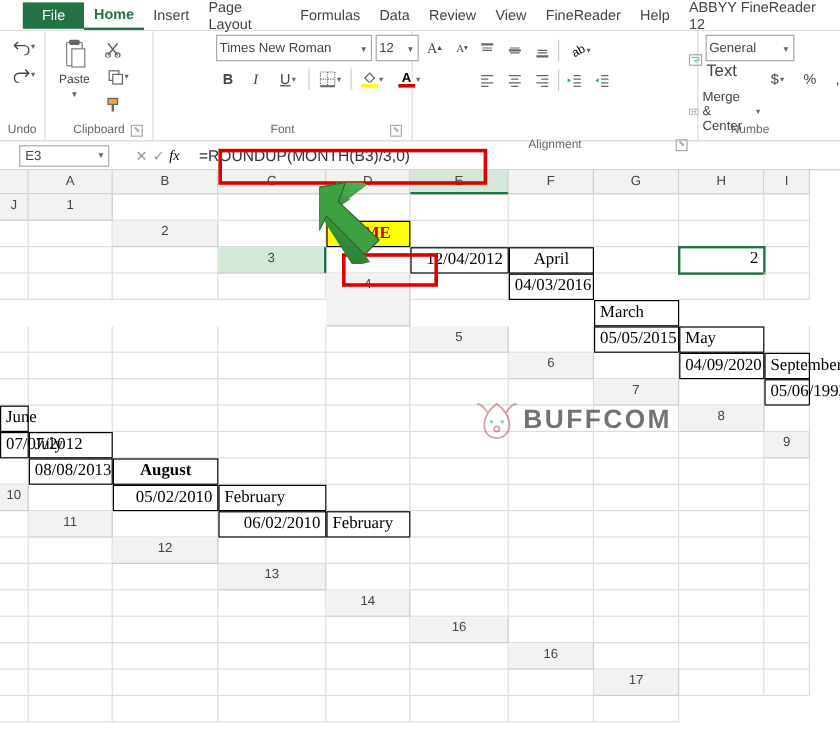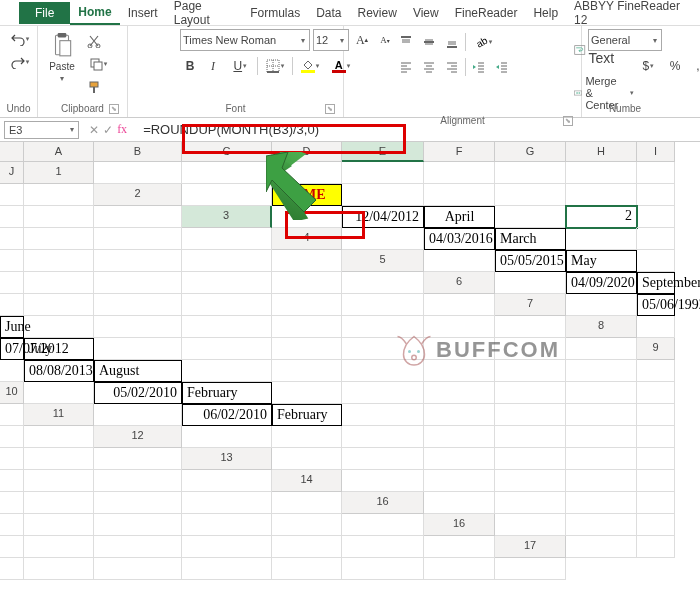--- a/index.html
+++ b/index.html
@@ -28,21 +28,21 @@
   .sm-btn { width: 20px; height: 20px; display: flex; align-items: center; justify-content: center; border: 1px solid transparent; cursor: pointer; font-size: 12px; }
   .sm-btn.drop { width: 28px; }
   
   .font-select { height: 22px; border: 1px solid #aaa; font-size: 11px; padding: 1px 2px; display: flex; align-items: center; justify-content: space-between; background: #fff; }
   .font-select .arrow { font-size: 8px; color: #666; padding: 0 2px; }
   .fn { width: 130px; }
   .fs { width: 36px; }
   
   
   .formula-row { display: flex; align-items: center; height: 24px; border-bottom: 1px solid #ccc; background: #fff; }
-  .name-box { width: 75px; border: 1px solid #aaa; margin: 2px 4px; padding: 2px 4px; display: flex; justify-content: space-between; align-items: center; font-size: 11px; }
+  .name-box { width: 75px; border: 1px solid #aaa; margin: 2px 16px; padding: 2px 4px; display: flex; justify-content: space-between; align-items: center; font-size: 11px; }
   .fx-controls { display: flex; gap: 4px; padding: 0 6px; color: #999; align-items: center; }
   .formula-bar { flex: 1; padding: 2px 10px; font-size: 13px; font-family: "Segoe UI", Arial, sans-serif; color: #333; }
   
   
   .grid { display: grid; grid-template-columns: 24px 70px 88px 90px 70px 82px 71px 71px 71px 38px; }
   .col-header { background: #f3f2f1; border-right: 1px solid #ccc; border-bottom: 1px solid #ccc; text-align: center; font-size: 11px; color: #444; padding: 3px 0; }
   .col-header.selected { background: #d4e8d9; border-bottom: 2px solid #217346; }
   .row-header { background: #f3f2f1; border-right: 1px solid #ccc; border-bottom: 1px solid #ccc; text-align: center; font-size: 11px; color: #444; padding: 3px 0; }
   .row-header.selected { background: #d4e8d9; border-right: 2px solid #217346; }
   .corner { background: #f3f2f1; border-right: 1px solid #ccc; border-bottom: 1px solid #ccc; }
@@ -52,21 +52,21 @@
   .time-head { background: #ffff00; color: #c00; font-weight: bold; text-align: center; }
   .date-cell { text-align: right; }
   
   
   .red-box { border: 3px solid #d00; position: absolute; pointer-events: none; }
   
   
   .green-arrow { position: absolute; pointer-events: none; }
   
   
-  .watermark { position: absolute; display: flex; align-items: center; gap: 4px; color: #404040; font-family: Arial Black, Arial, sans-serif; font-weight: 900; letter-spacing: 2px; font-size: 22px; opacity: 0.55; }
+  .watermark { position: absolute; display: flex; align-items: center; gap: 4px; color: #000000; font-family: Arial Black, Arial, sans-serif; font-weight: 900; letter-spacing: 2px; font-size: 22px; opacity: 0.55; }
   .watermark svg { width: 36px; height: 36px; }
   
   .underline-color { border-bottom: 3px solid; width: 14px; height: 14px; line-height: 12px; text-align: center; font-size: 11px; font-weight: bold; }
   .drop-arrow { font-size: 7px; color: #666; margin-left: 1px; }
 </style>
 </head>
 <body>
 
 <div class="menu-bar">
   <div class="menu-item file">File</div>
@@ -312,21 +312,21 @@
 </div>
 
 <div class="formula-row">
   <div class="name-box">
     <span>E3</span>
     <span class="arrow" style="font-size:8px;color:#666">▾</span>
   </div>
   <div class="fx-controls">
     <span style="font-size:12px">✕</span>
     <span style="font-size:12px">✓</span>
-    <span style="font-family:serif;color:#ec4899">fx</span>
+    <span style="font-style:italic;font-family:serif;color:#000000">fx</span>
   </div>
   <div class="formula-bar">=ROUNDUP(MONTH(B3)/3,0)</div>
 </div>
 
 <div class="grid" id="grid">
     <div class="corner"></div>
     <div class="col-header">A</div>
     <div class="col-header">B</div>
     <div class="col-header">C</div>
     <div class="col-header">D</div>
@@ -365,21 +365,21 @@
     <div class="cell"></div>
     <div class="cell" style="text-align: right; outline: rgb(33, 115, 70) solid 2px; outline-offset: -1px;">2</div>
     <div class="cell"></div>
     <div class="cell"></div>
     <div class="cell"></div>
     <div class="cell"></div>
     <div class="cell"></div>
     <div class="row-header">4</div>
     <div class="cell"></div>
     <div class="cell data-border date-cell">04/03/2016</div>
-    <div class="cell data-border" style="text-align: left;">March</div>
+    <div class="cell data-border" style="text-align: left; margin-top: 22px;">March</div>
     <div class="cell"></div>
     <div class="cell"></div>
     <div class="cell"></div>
     <div class="cell"></div>
     <div class="cell"></div>
     <div class="cell"></div>
     <div class="cell"></div>
     <div class="row-header">5</div>
     <div class="cell"></div>
     <div class="cell data-border date-cell">05/05/2015</div>
@@ -420,21 +420,21 @@
     <div class="cell"></div>
     <div class="cell"></div>
     <div class="cell"></div>
     <div class="cell"></div>
     <div class="cell"></div>
     <div class="cell"></div>
     <div class="cell"></div>
     <div class="row-header">9</div>
     <div class="cell"></div>
     <div class="cell data-border date-cell">08/08/2013</div>
-    <div class="cell data-border" style="text-align: left;">August</div>
+    <div class="cell data-border" style="text-align: center; font-weight: bold;">August</div>
     <div class="cell"></div>
     <div class="cell"></div>
     <div class="cell"></div>
     <div class="cell"></div>
     <div class="cell"></div>
     <div class="cell"></div>
     <div class="cell"></div>
     <div class="row-header">10</div>
     <div class="cell"></div>
     <div class="cell data-border date-cell">05/02/2010</div>

